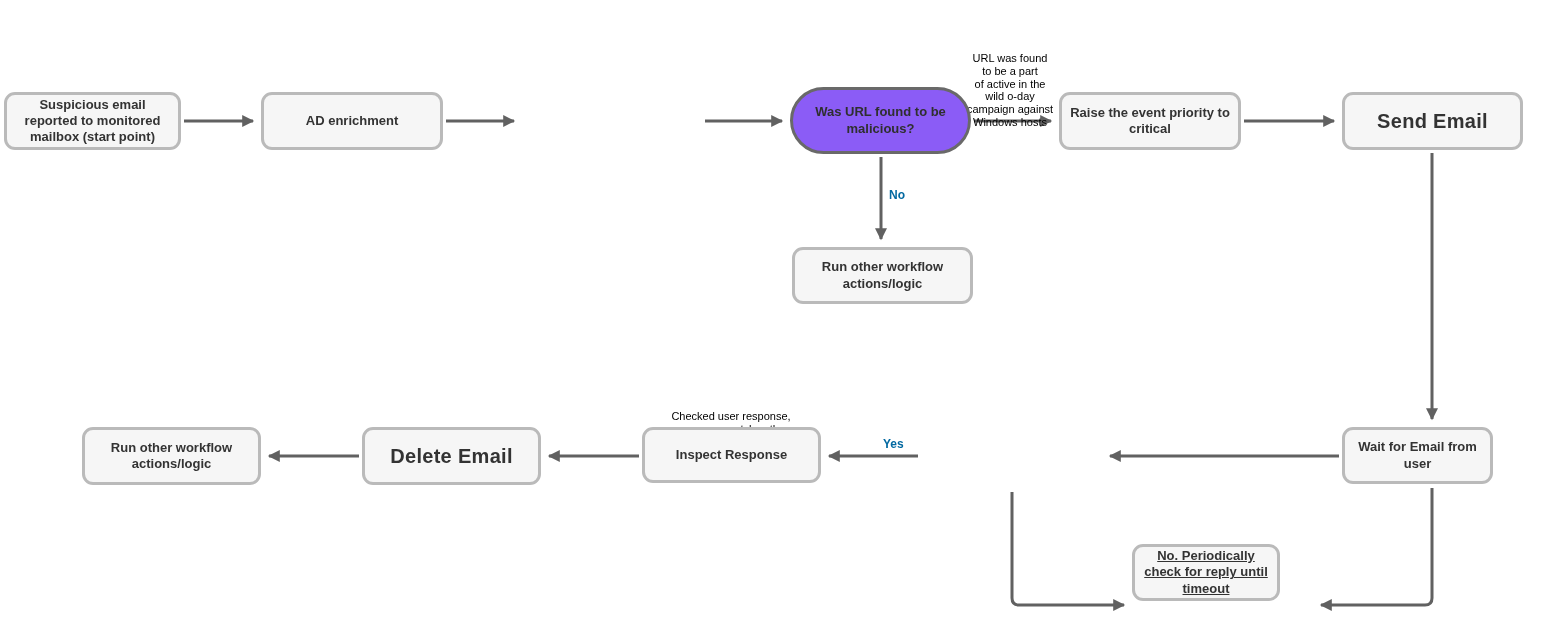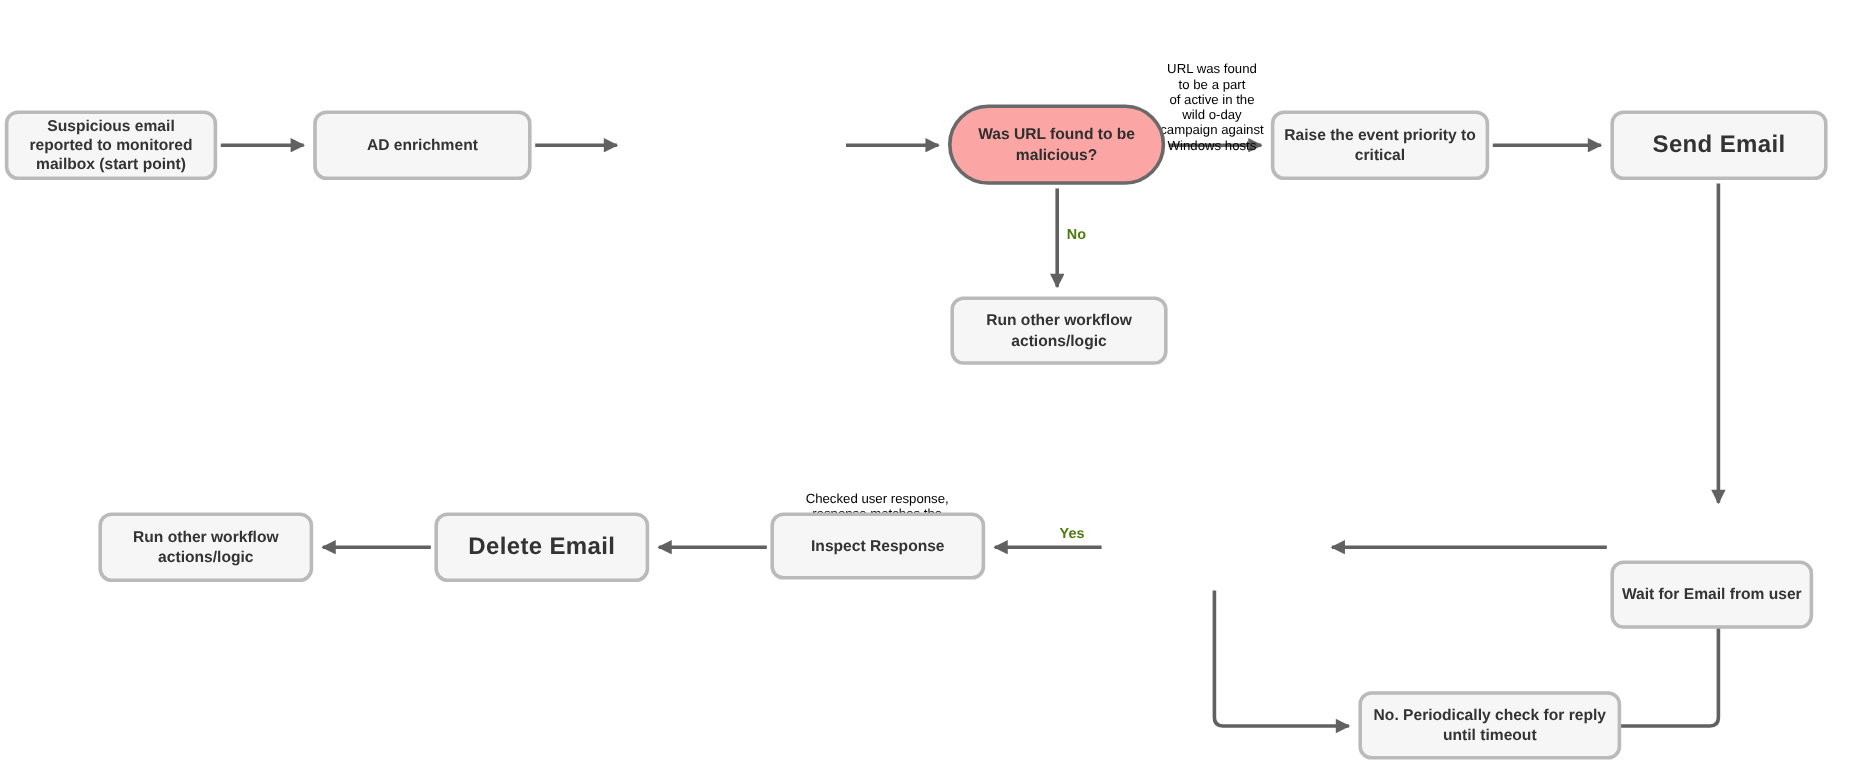--- a/index.html
+++ b/index.html
@@ -18,52 +18,52 @@
     border-radius:11px;
     display:flex;align-items:center;justify-content:center;
     text-align:center;
     color:#333333;
     font-size:13px;font-weight:700;line-height:1.25;
     padding:4px 6px;
     white-space:pre-line;
   }
   .node.big{font-size:20px;letter-spacing:.3px;}
   .node.pill{
-    background:#fca5a5;
+    background:#8b5cf6;
     border:3.5px solid #696969;
     border-radius:36px;
     color:#2f2f2f;
   }
   .annotation{
     position:absolute;
     text-align:center;
     font-size:11px;font-weight:400;color:#000000;
     line-height:1.16;
     white-space:pre-line;
     margin-top:48px;
   }
   .edge-label{
     position:absolute;
-    font-size:12px;font-weight:700;color:#4d7c0f;
+    font-size:12px;font-weight:700;color:#0369a1;
     background:#ffffff;padding:0 2px;
   }
   
   .n-start   {left:4px;   top:92px;  width:177px; height:58px;}
   .n-ad      {left:261px; top:92px;  width:182px; height:58px;}
   .n-vt      {left:522px; top:92px;  width:180px; height:58px;}
   .n-urldec  {left:790px; top:87px;  width:181px; height:67px;}
   .n-raise   {left:1059px;top:92px;  width:182px; height:58px;}
   .n-send    {left:1342px;top:92px;  width:181px; height:58px;}
   .n-runtop  {left:792px; top:247px; width:181px; height:57px;}
-  .n-wait    {left:1342px;top:427px; width:169px; height:57px;margin-top:40px;}
+  .n-wait    {left:1342px;top:427px; width:151px; height:57px;}
   .n-respdec {left:921px; top:423px; width:181px; height:66px;}
   .n-inspect {left:642px; top:427px; width:179px; height:56px;}
   .n-delete  {left:362px; top:427px; width:179px; height:58px;text-align:center;}
   .n-runbot  {left:82px;  top:427px; width:179px; height:58px;}
-  .n-periodic{left:1132px;top:576px; width:219px; height:57px;}
+  .n-periodic{left:1132px;top:544px; width:148px; height:57px;text-decoration:underline;}
   
   .a-campaign{left:880px; top:4px;  width:260px;}
   .a-sendnote{left:1300px;top:27px; width:240px;}
   .a-checked {left:611px; top:362px;width:240px;}
   
   .l-no {left:887px;top:188px;}
   .l-yes{left:881px;top:437px;}
 </style>
 </head>
 <body>

